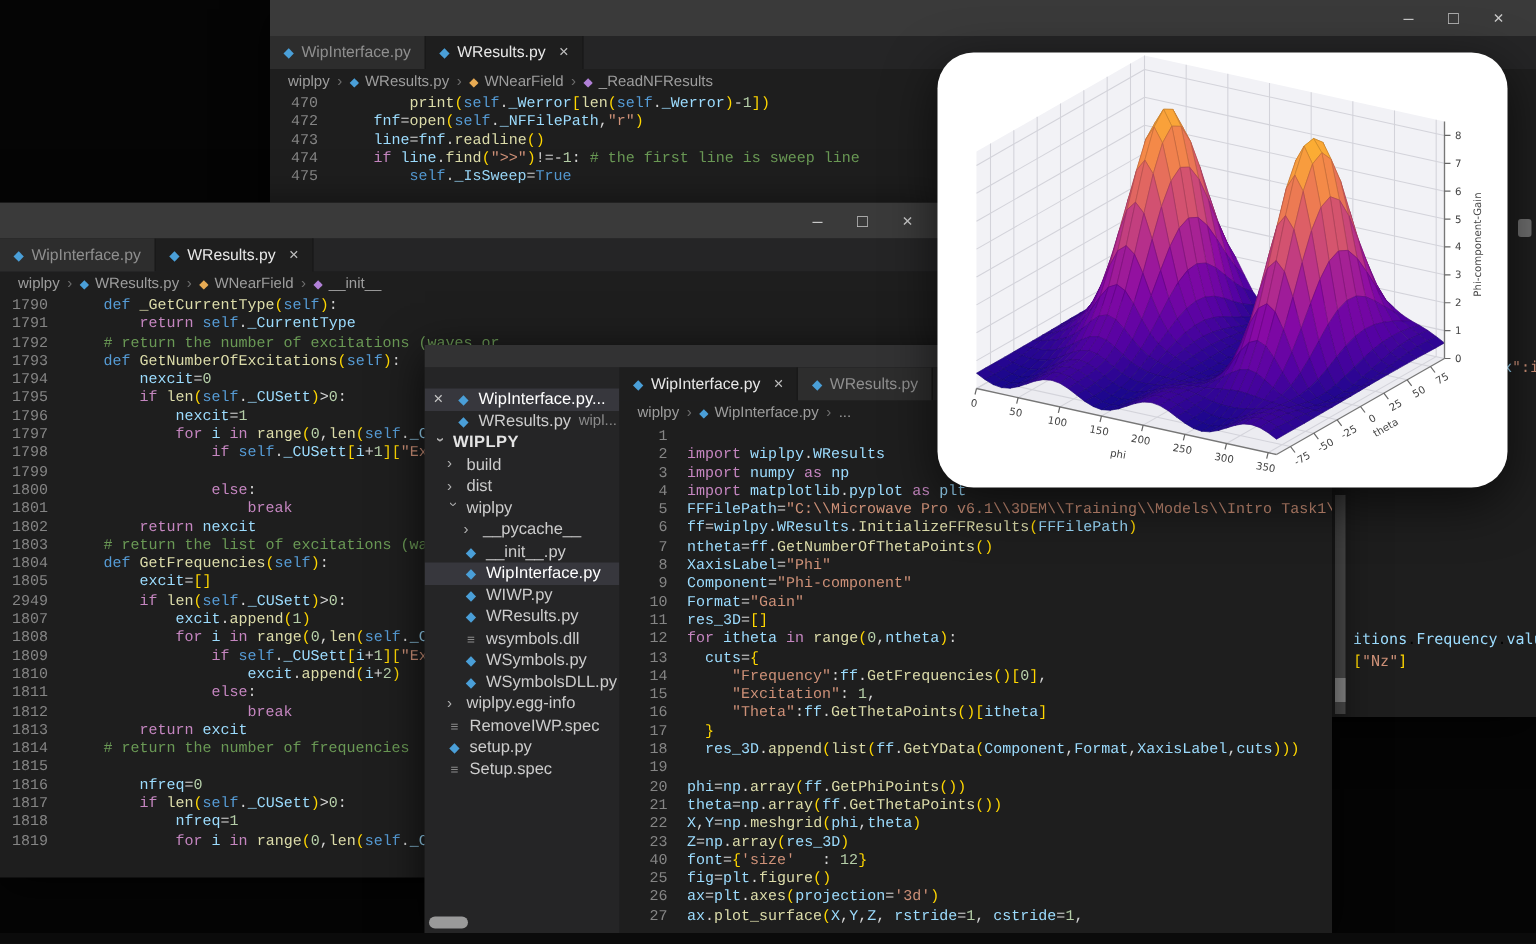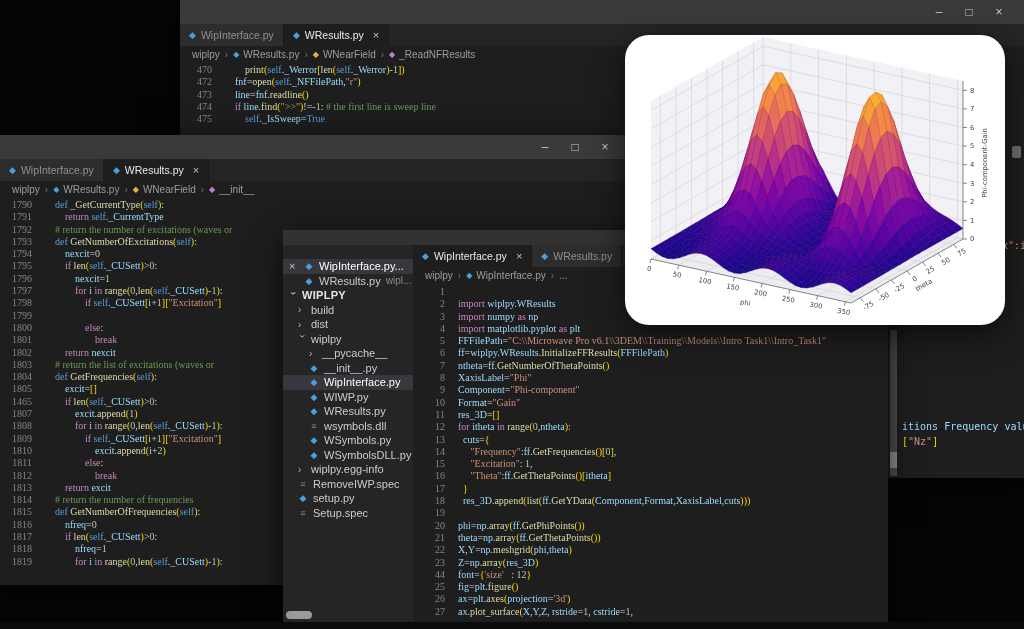--- a/index.html
+++ b/index.html
@@ -19,21 +19,21 @@
        background:#2d2d2d;border-right:1px solid #191919;white-space:nowrap}
   .tab.active{background:#1e1e1e;color:#e8e8e8}
   .fico{font-size:9px;color:#4a9fd8}
   .tclose{color:#c0c0c0;font-size:11px;margin-left:4px}
   .crumbs{height:16px;background:#1e1e1e;display:flex;align-items:center;font-size:10px;
           color:#9d9d9d;padding-left:12px;gap:5px;white-space:nowrap}
   .crumb{display:flex;align-items:center;gap:4px}
   .csep{color:#6d6d6d;font-size:10px}
   .bico{font-size:8px}
   .bico.file{color:#4a9fd8}.bico.class{color:#e8ab53}.bico.method{color:#b180d7}
-  .code{font-family:Liberation Serif, serif;font-size:10px;line-height:12.3px;padding-top:2px}
+  .code{font-family:Liberation Mono, monospace;font-size:10px;line-height:12.3px;padding-top:2px}
   .cl{display:flex;height:12.3px;white-space:pre}
   .ln{width:32px;flex:none;text-align:right;color:#858585;padding-right:13px}
   .ct{white-space:pre;color:#d4d4d4}
   .c-com{color:#6a9955}.c-str{color:#ce9178}.c-kwc{color:#c586c0}.c-kwd{color:#569cd6}
   .c-cst{color:#569cd6}.c-num{color:#b5cea8}.c-fn{color:#dcdcaa}.c-br{color:#ffd700}.c-id{color:#9cdcfe}
   
   #win-c .body{display:flex;height:377px}
   .sidebar{width:130px;flex:none;background:#252526;color:#cccccc;font-size:11px;padding-top:14px;overflow:hidden}
   .oe-row,.tree-row{height:14.5px;display:flex;align-items:center;gap:5px;padding-left:6px;white-space:nowrap;overflow:hidden}
   .oe-row.selected,.tree-row.selected{background:#37373d;color:#ffffff}
@@ -167,30 +167,30 @@
       <div class="cl"><span class="ln">1796</span><span class="ct">            <span class="c-id">nexcit</span>=<span class="c-num">1</span></span></div>
       <div class="cl"><span class="ln">1797</span><span class="ct">            <span class="c-kwc">for</span> <span class="c-id">i</span> <span class="c-kwc">in</span> <span class="c-fn">range</span><span class="c-br">(</span><span class="c-num">0</span>,<span class="c-fn">len</span><span class="c-br">(</span><span class="c-cst">self</span>.<span class="c-id">_CUSett</span><span class="c-br">)</span>-<span class="c-num">1</span><span class="c-br">)</span>:</span></div>
       <div class="cl"><span class="ln">1798</span><span class="ct">                <span class="c-kwc">if</span> <span class="c-cst">self</span>.<span class="c-id">_CUSett</span><span class="c-br">[</span><span class="c-id">i</span>+<span class="c-num">1</span><span class="c-br">]</span><span class="c-br">[</span><span class="c-str">"Excitation"</span><span class="c-br">]</span></span></div>
       <div class="cl"><span class="ln">1799</span></div>
       <div class="cl"><span class="ln">1800</span><span class="ct">                <span class="c-kwc">else</span>:</span></div>
       <div class="cl"><span class="ln">1801</span><span class="ct">                    <span class="c-kwc">break</span></span></div>
       <div class="cl"><span class="ln">1802</span><span class="ct">        <span class="c-kwc">return</span> <span class="c-id">nexcit</span></span></div>
       <div class="cl"><span class="ln">1803</span><span class="ct">    <span class="c-com"># return the list of excitations (waves or</span></span></div>
       <div class="cl"><span class="ln">1804</span><span class="ct">    <span class="c-kwd">def</span> <span class="c-fn">GetFrequencies</span><span class="c-br">(</span><span class="c-cst">self</span><span class="c-br">)</span>:</span></div>
       <div class="cl"><span class="ln">1805</span><span class="ct">        <span class="c-id">excit</span>=<span class="c-br">[</span><span class="c-br">]</span></span></div>
-      <div class="cl"><span class="ln">1465</span><span class="ct">        <span class="c-kwc">if</span> <span class="c-fn">len</span><span class="c-br">(</span><span class="c-cst">self</span>.<span class="c-id">_CUSett</span><span class="c-br">)</span>&gt;<span class="c-num">0</span>:</span></div>
+      <div class="cl"><span class="ln">2949</span><span class="ct">        <span class="c-kwc">if</span> <span class="c-fn">len</span><span class="c-br">(</span><span class="c-cst">self</span>.<span class="c-id">_CUSett</span><span class="c-br">)</span>&gt;<span class="c-num">0</span>:</span></div>
       <div class="cl"><span class="ln">1807</span><span class="ct">            <span class="c-id">excit</span>.<span class="c-fn">append</span><span class="c-br">(</span><span class="c-num">1</span><span class="c-br">)</span></span></div>
       <div class="cl"><span class="ln">1808</span><span class="ct">            <span class="c-kwc">for</span> <span class="c-id">i</span> <span class="c-kwc">in</span> <span class="c-fn">range</span><span class="c-br">(</span><span class="c-num">0</span>,<span class="c-fn">len</span><span class="c-br">(</span><span class="c-cst">self</span>.<span class="c-id">_CUSett</span><span class="c-br">)</span>-<span class="c-num">1</span><span class="c-br">)</span>:</span></div>
       <div class="cl"><span class="ln">1809</span><span class="ct">                <span class="c-kwc">if</span> <span class="c-cst">self</span>.<span class="c-id">_CUSett</span><span class="c-br">[</span><span class="c-id">i</span>+<span class="c-num">1</span><span class="c-br">]</span><span class="c-br">[</span><span class="c-str">"Excitation"</span><span class="c-br">]</span></span></div>
       <div class="cl"><span class="ln">1810</span><span class="ct">                    <span class="c-id">excit</span>.<span class="c-fn">append</span><span class="c-br">(</span><span class="c-id">i</span>+<span class="c-num">2</span><span class="c-br">)</span></span></div>
       <div class="cl"><span class="ln">1811</span><span class="ct">                <span class="c-kwc">else</span>:</span></div>
       <div class="cl"><span class="ln">1812</span><span class="ct">                    <span class="c-kwc">break</span></span></div>
       <div class="cl"><span class="ln">1813</span><span class="ct">        <span class="c-kwc">return</span> <span class="c-id">excit</span></span></div>
       <div class="cl"><span class="ln">1814</span><span class="ct">    <span class="c-com"># return the number of frequencies</span></span></div>
-      <div class="cl"><span class="ln">1815</span><span class="ct">    <span class="c-kwd">def</span> <span class="c-fn">GetNumberOfFrequencies</span><span class="c-br">(</span><span class="c-cst">self</span><span class="c-br">)</span>:</span></div>
+      <div class="cl"><span class="ln">1815</span></div>
       <div class="cl"><span class="ln">1816</span><span class="ct">        <span class="c-id">nfreq</span>=<span class="c-num">0</span></span></div>
       <div class="cl"><span class="ln">1817</span><span class="ct">        <span class="c-kwc">if</span> <span class="c-fn">len</span><span class="c-br">(</span><span class="c-cst">self</span>.<span class="c-id">_CUSett</span><span class="c-br">)</span>&gt;<span class="c-num">0</span>:</span></div>
       <div class="cl"><span class="ln">1818</span><span class="ct">            <span class="c-id">nfreq</span>=<span class="c-num">1</span></span></div>
       <div class="cl"><span class="ln">1819</span><span class="ct">            <span class="c-kwc">for</span> <span class="c-id">i</span> <span class="c-kwc">in</span> <span class="c-fn">range</span><span class="c-br">(</span><span class="c-num">0</span>,<span class="c-fn">len</span><span class="c-br">(</span><span class="c-cst">self</span>.<span class="c-id">_CUSett</span><span class="c-br">)</span>-<span class="c-num">1</span><span class="c-br">)</span>:</span></div>
     </div>
 </section>
 
 <section class="win" id="win-c">
   <div class="titlebar small">
     <div class="win-controls">
@@ -324,21 +324,21 @@
           <div class="cl"><span class="ln">14</span><span class="ct">     <span class="c-str">"Frequency"</span>:<span class="c-id">ff</span>.<span class="c-fn">GetFrequencies</span><span class="c-br">(</span><span class="c-br">)</span><span class="c-br">[</span><span class="c-num">0</span><span class="c-br">]</span>,</span></div>
           <div class="cl"><span class="ln">15</span><span class="ct">     <span class="c-str">"Excitation"</span>: <span class="c-num">1</span>,</span></div>
           <div class="cl"><span class="ln">16</span><span class="ct">     <span class="c-str">"Theta"</span>:<span class="c-id">ff</span>.<span class="c-fn">GetThetaPoints</span><span class="c-br">(</span><span class="c-br">)</span><span class="c-br">[</span><span class="c-id">itheta</span><span class="c-br">]</span></span></div>
           <div class="cl"><span class="ln">17</span><span class="ct">  <span class="c-br">}</span></span></div>
           <div class="cl"><span class="ln">18</span><span class="ct">  <span class="c-id">res_3D</span>.<span class="c-fn">append</span><span class="c-br">(</span><span class="c-fn">list</span><span class="c-br">(</span><span class="c-id">ff</span>.<span class="c-fn">GetYData</span><span class="c-br">(</span><span class="c-id">Component</span>,<span class="c-id">Format</span>,<span class="c-id">XaxisLabel</span>,<span class="c-id">cuts</span><span class="c-br">)</span><span class="c-br">)</span><span class="c-br">)</span></span></div>
           <div class="cl"><span class="ln">19</span><span class="ct"></span></div>
           <div class="cl"><span class="ln">20</span><span class="ct"><span class="c-id">phi</span>=<span class="c-id">np</span>.<span class="c-fn">array</span><span class="c-br">(</span><span class="c-id">ff</span>.<span class="c-fn">GetPhiPoints</span><span class="c-br">(</span><span class="c-br">)</span><span class="c-br">)</span></span></div>
           <div class="cl"><span class="ln">21</span><span class="ct"><span class="c-id">theta</span>=<span class="c-id">np</span>.<span class="c-fn">array</span><span class="c-br">(</span><span class="c-id">ff</span>.<span class="c-fn">GetThetaPoints</span><span class="c-br">(</span><span class="c-br">)</span><span class="c-br">)</span></span></div>
           <div class="cl"><span class="ln">22</span><span class="ct"><span class="c-id">X</span>,<span class="c-id">Y</span>=<span class="c-id">np</span>.<span class="c-fn">meshgrid</span><span class="c-br">(</span><span class="c-id">phi</span>,<span class="c-id">theta</span><span class="c-br">)</span></span></div>
           <div class="cl"><span class="ln">23</span><span class="ct"><span class="c-id">Z</span>=<span class="c-id">np</span>.<span class="c-fn">array</span><span class="c-br">(</span><span class="c-id">res_3D</span><span class="c-br">)</span></span></div>
-          <div class="cl"><span class="ln">44</span><span class="ct"><span class="c-id">font</span>=<span class="c-br">{</span><span class="c-str">'size'</span>   : <span class="c-num">12</span><span class="c-br">}</span></span></div>
+          <div class="cl"><span class="ln">40</span><span class="ct"><span class="c-id">font</span>=<span class="c-br">{</span><span class="c-str">'size'</span>   : <span class="c-num">12</span><span class="c-br">}</span></span></div>
           <div class="cl"><span class="ln">25</span><span class="ct"><span class="c-id">fig</span>=<span class="c-id">plt</span>.<span class="c-fn">figure</span><span class="c-br">(</span><span class="c-br">)</span></span></div>
           <div class="cl"><span class="ln">26</span><span class="ct"><span class="c-id">ax</span>=<span class="c-id">plt</span>.<span class="c-fn">axes</span><span class="c-br">(</span><span class="c-id">projection</span>=<span class="c-str">'3d'</span><span class="c-br">)</span></span></div>
           <div class="cl"><span class="ln">27</span><span class="ct"><span class="c-id">ax</span>.<span class="c-fn">plot_surface</span><span class="c-br">(</span><span class="c-id">X</span>,<span class="c-id">Y</span>,<span class="c-id">Z</span>, <span class="c-id">rstride</span>=<span class="c-num">1</span>, <span class="c-id">cstride</span>=<span class="c-num">1</span>,</span></div>
         </div>
     </div>
   </div>
   <div class="corner-blob"></div>
 </section>
 
 <div id="plot-card">

